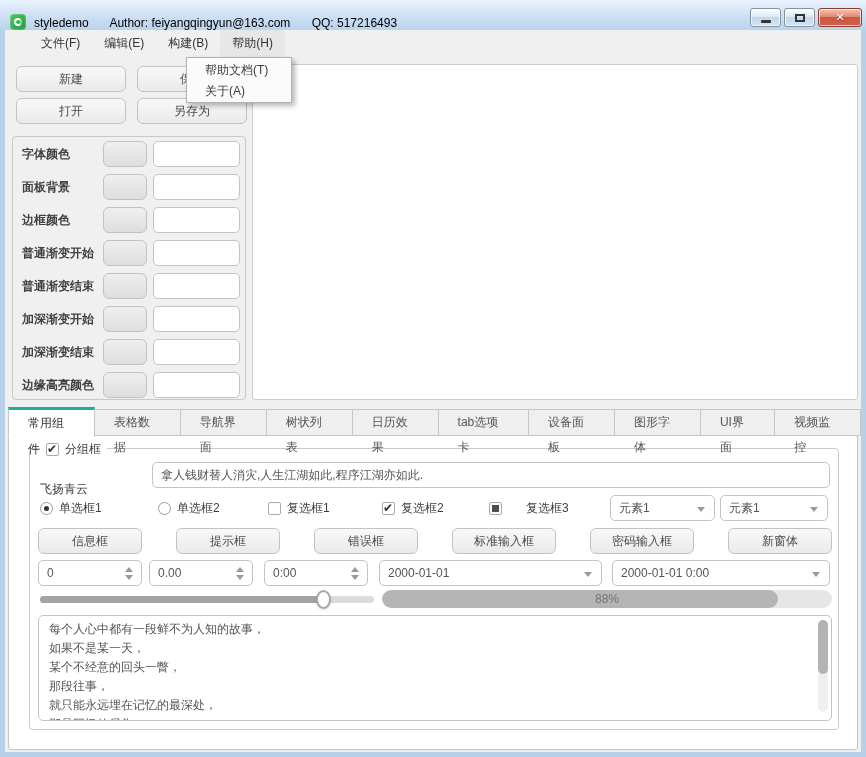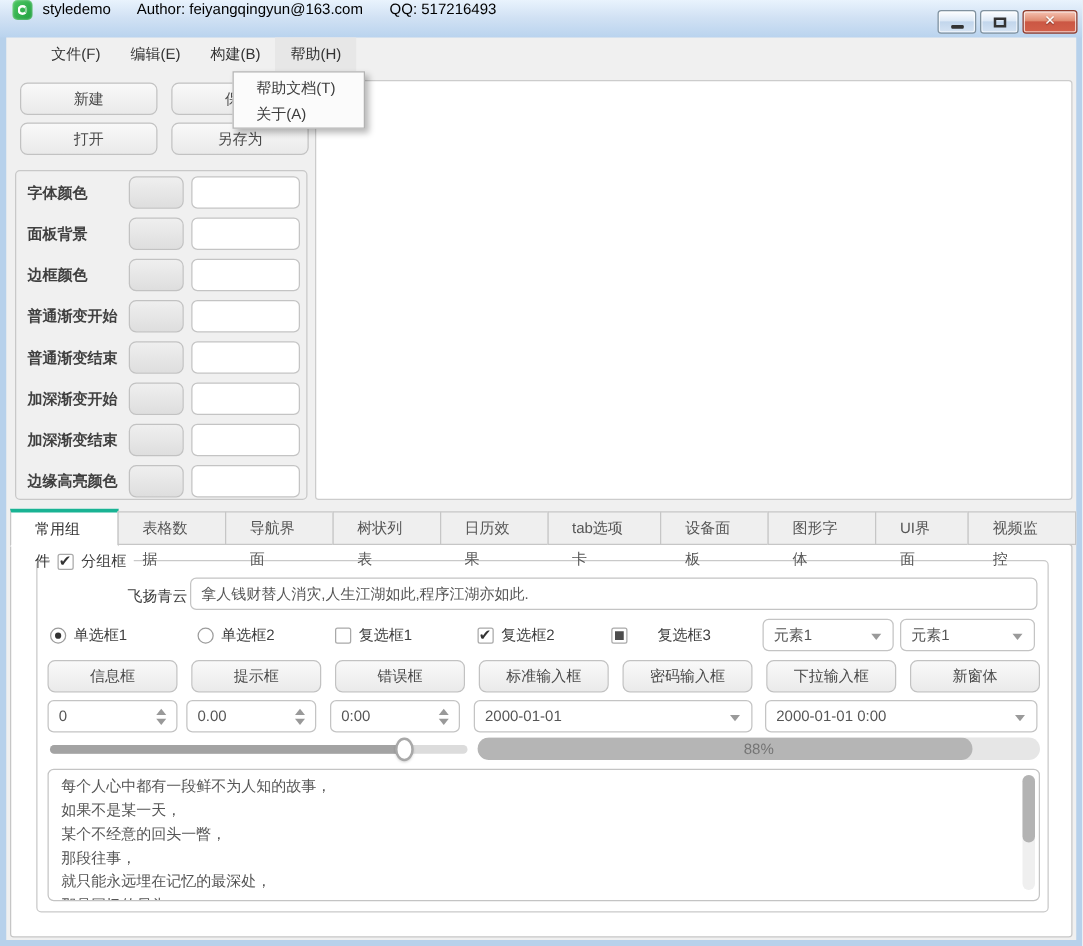--- a/index.html
+++ b/index.html
@@ -4,21 +4,21 @@
 <style>
   * { margin:0; padding:0; box-sizing:border-box; }
   html,body { width:866px; height:757px; }
   body { font-family:"Liberation Sans","DejaVu Sans",sans-serif; font-size:12px; color:#444; }
 
   .window { position:relative; width:866px; height:757px; background:#b7d1eb; overflow:hidden; }
 
   
   .titlebar { position:absolute; left:0; top:0; width:866px; height:30px;
     background:linear-gradient(180deg,#e9f3fd 0%,#d2e2f4 45%,#b9d3ee 100%);
-    display:flex; align-items:flex-start; padding-left:10px; }
+    display:flex; align-items:flex-end; padding-left:10px; }
   .app-icon { width:16px; height:16px; border-radius:4px;
     background:linear-gradient(135deg,#4cc763,#1f9e3e); position:relative; flex:0 0 auto;
     box-shadow:inset 0 0 2px rgba(255,255,255,.6); }
   .app-icon::after { content:""; position:absolute; left:4px; top:4px; width:8px; height:8px;
     border:2px solid #fff; border-radius:50%; box-sizing:border-box; border-right-color:rgba(255,255,255,.45); }
   .title-text { margin-left:8px; color:#000; white-space:nowrap; }
   .title-text span { margin-right:18px; }
   .win-controls { position:absolute; right:4px; top:8px; display:flex; gap:3px; }
   .wbtn { width:31px; height:19px; border:1px solid #81929f; border-radius:3px;
     background:linear-gradient(180deg,#fdfeff 0%,#dde9f6 45%,#c2d6ec 50%,#d5e3f3 100%);
@@ -228,21 +228,21 @@
     <div class="tab-pane">
       <div class="groupbox">
 
         <div class="gb-legend">
           <div class="checkbox checked">
             <span class="cbox"></span>
             <span class="ctl-label">分组框</span>
           </div>
         </div>
 
-        <div class="abs ctl-label" style="left:10px;top:16px;width:110px;text-align:right;line-height:24px;">飞扬青云</div>
+        <div class="abs ctl-label" style="left:10px;top:28px;width:110px;text-align:left;line-height:24px;">飞扬青云</div>
         <div class="field name-input">
           <span class="val">拿人钱财替人消灾,人生江湖如此,程序江湖亦如此.</span>
         </div>
 
         <div class="row2-item radio checked" style="left:10px;">
           <span class="rcirc"></span>
           <span class="ctl-label">单选框1</span>
         </div>
         <div class="row2-item radio unchecked" style="left:128px;">
           <span class="rcirc"></span>
@@ -268,21 +268,20 @@
           <span class="val">元素1</span>
           <span class="arrow-down"></span>
         </div>
 
         <div class="btn-row">
           <div class="btn">信息框</div>
           <div class="btn">提示框</div>
           <div class="btn">错误框</div>
           <div class="btn">标准输入框</div>
           <div class="btn">密码输入框</div>
-          <div class="btn">下拉输入框</div>
           <div class="btn">新窗体</div>
         </div>
 
         <div class="field spin" style="left:8px;">
           <span class="val">0</span>
           <span class="spin-arrows">
               <span class="tri-up"></span>
               <span class="tri-dn"></span>
             </span>
         </div>

